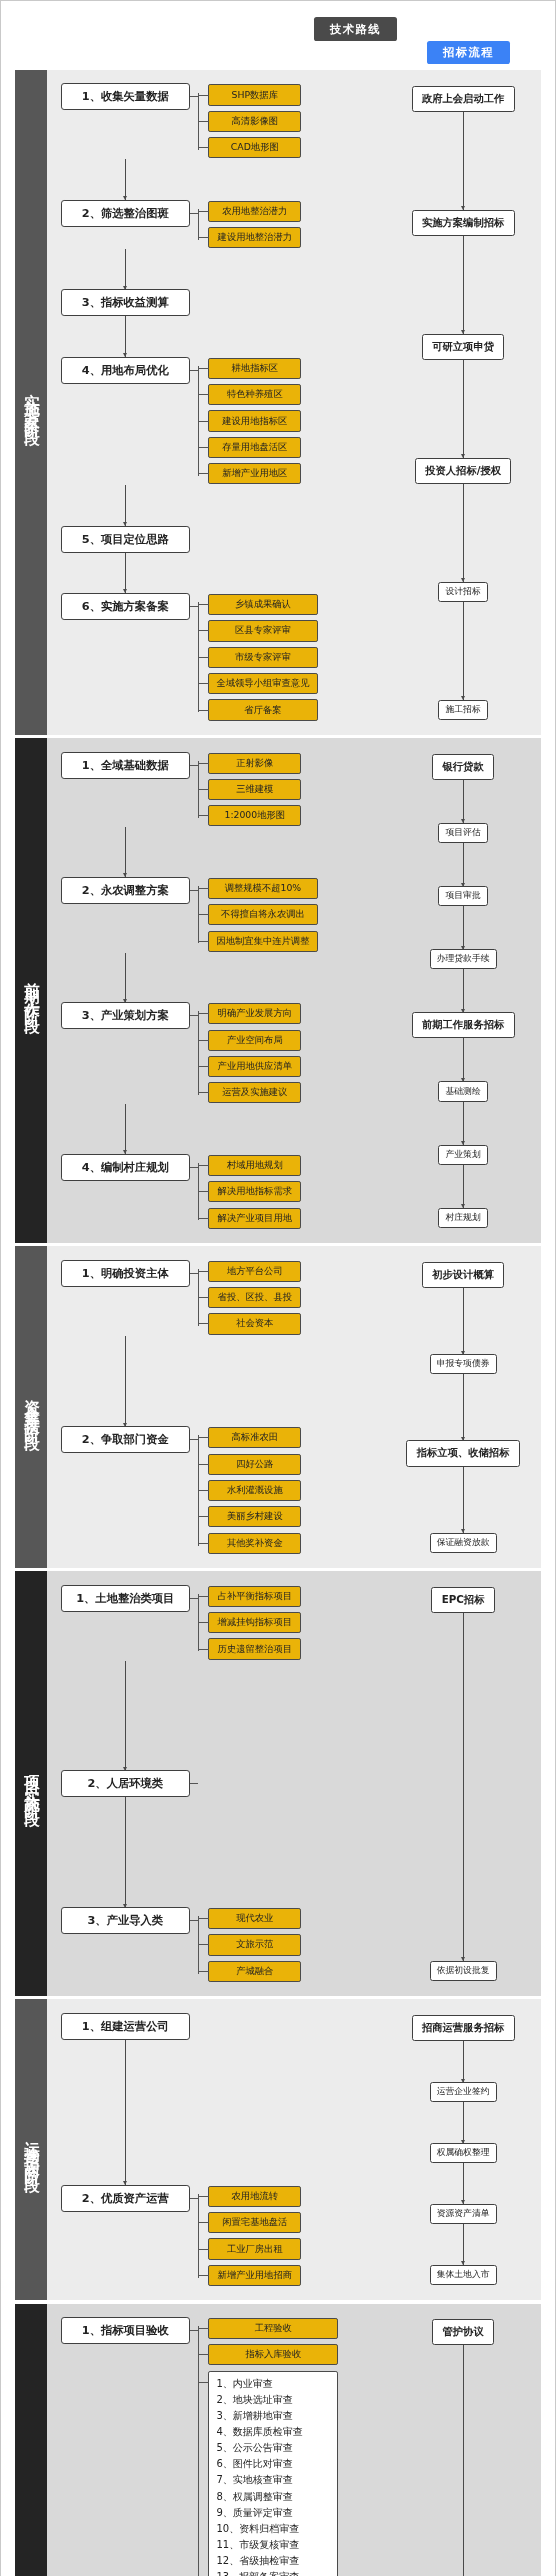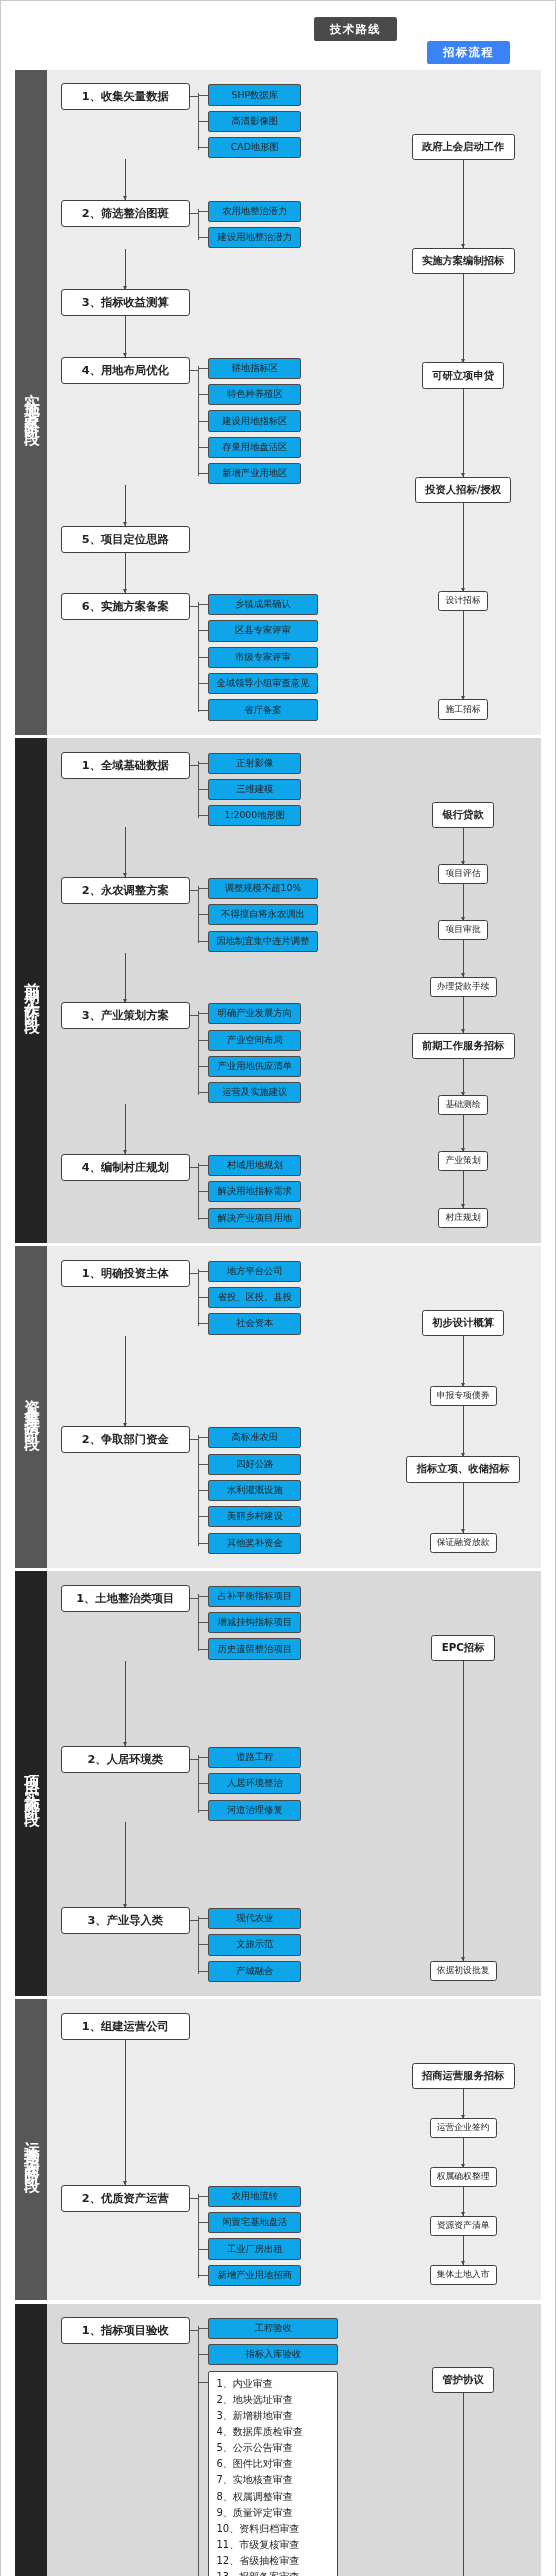--- a/index.html
+++ b/index.html
@@ -128,21 +128,21 @@
     content: "";
     position: absolute;
     left: -10.3px;
     top: 9.3px;
     bottom: 9.3px;
     width: 1px;
     background: #555;
   }
   .sub-box {
     position: relative;
-    background: #0ea5e9;
+    background: #eab308;
     border: 0.8px solid #4a4a4a;
     border-radius: 2.1px;
     padding: 3.1px 7.2px;
     font-size: 9.3px;
     min-width: 93px;
     text-align: center;
     white-space: nowrap;
   }
   .sub-box::before {
     content: "";
@@ -196,21 +196,20 @@
   }
 
   
   .phase-bid {
     width: 155px;
     flex-shrink: 0;
     display: flex;
     flex-direction: column;
     align-items: center;
     padding: 15.5px 8.2px;
-    margin-top: 48px;
   }
   .bid-box {
     background: #ffffff;
     border: 1px solid #3f3f3f;
     border-radius: 2.6px;
     padding: 5.2px 9.3px;
     font-size: 10.3px;
     font-weight: bold;
     text-align: center;
     max-width: 118px;
@@ -443,25 +442,20 @@
               <div class="sub-box">占补平衡指标项目</div>
               <div class="sub-box">增减挂钩指标项目</div>
               <div class="sub-box">历史遗留整治项目</div>
             </div>
           </div>
           <div class="step-arrow"></div>
           <div class="step">
             <div class="step-box">
               <span class="step-num">2、</span>
               <span class="step-label">人居环境类</span>
-            </div>
-            <div class="subs">
-              <div class="sub-box">道路工程</div>
-              <div class="sub-box">人居环境整治</div>
-              <div class="sub-box">河道治理修复</div>
             </div>
           </div>
           <div class="step-arrow"></div>
           <div class="step">
             <div class="step-box">
               <span class="step-num">3、</span>
               <span class="step-label">产业导入类</span>
             </div>
             <div class="subs">
               <div class="sub-box">现代农业</div>

